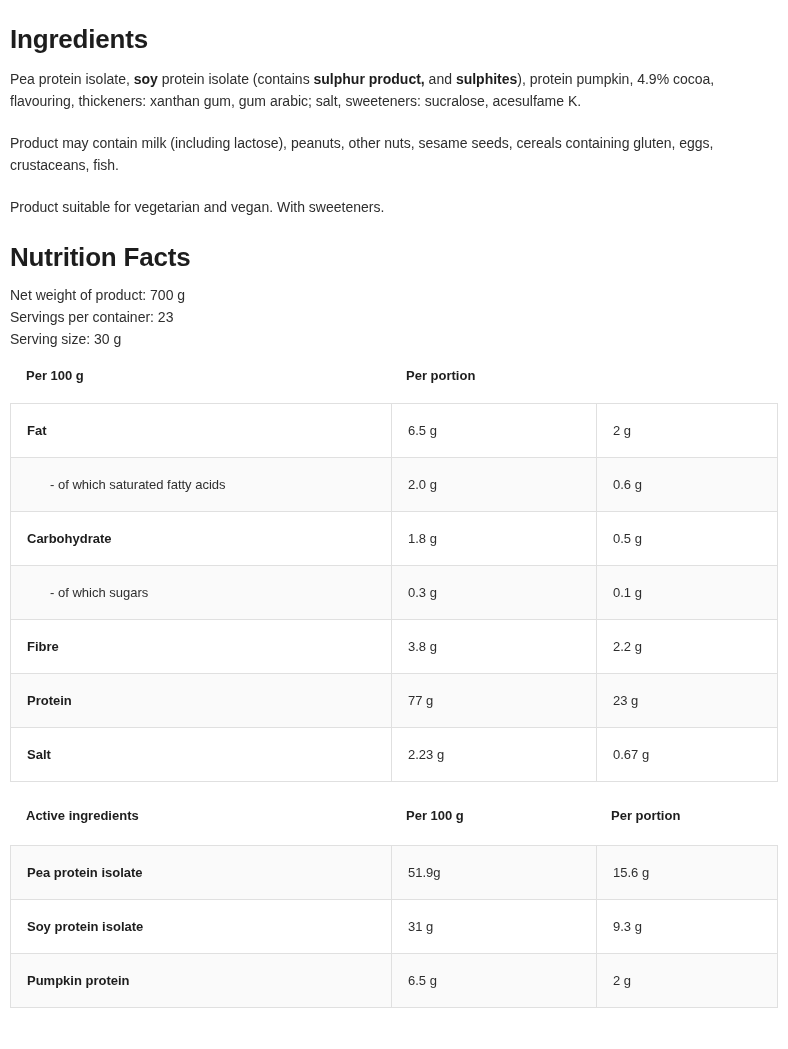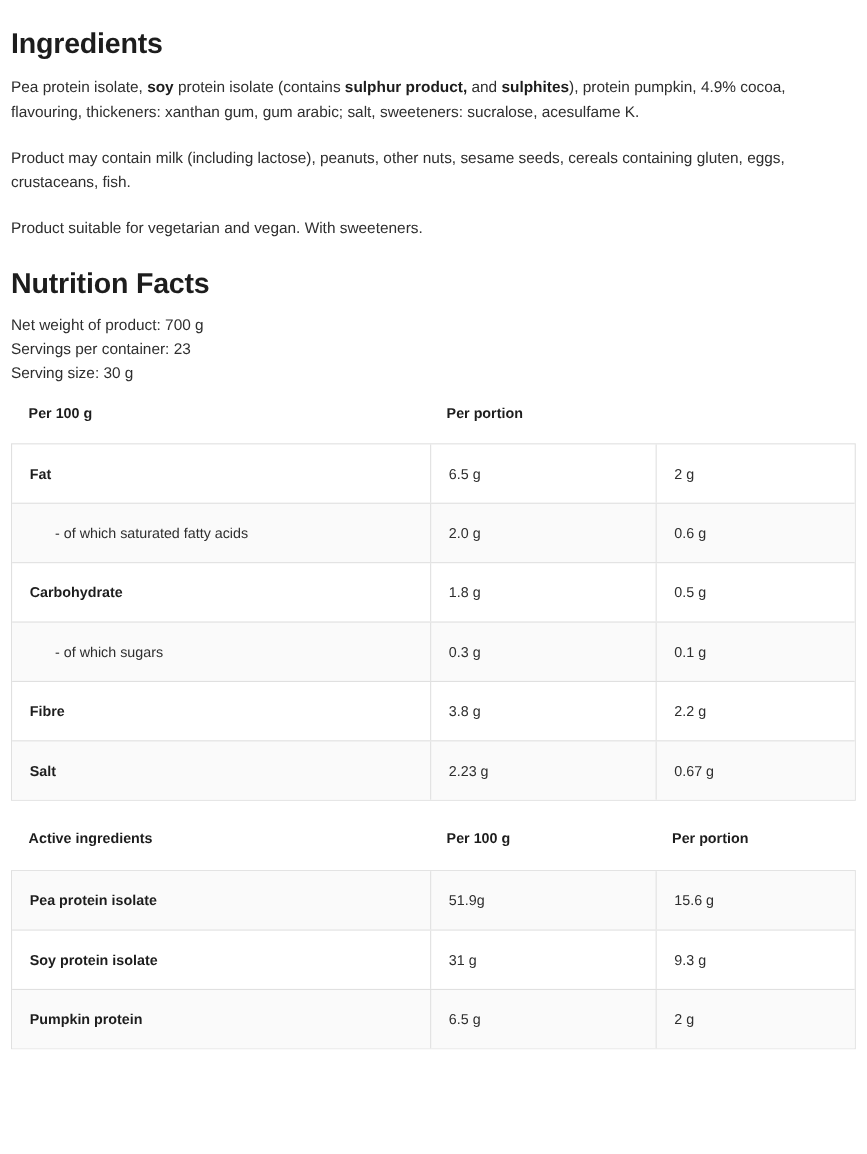--- a/index.html
+++ b/index.html
@@ -123,20 +123,25 @@
           <div class="cell label indent">- of which sugars</div>
           <div class="cell val">0.3 g</div>
           <div class="cell val">0.1 g</div>
         </div>
         <div class="trow">
           <div class="cell label">Fibre</div>
           <div class="cell val">3.8 g</div>
           <div class="cell val">2.2 g</div>
         </div>
         <div class="trow">
+          <div class="cell label">Protein</div>
+          <div class="cell val">77 g</div>
+          <div class="cell val">23 g</div>
+        </div>
+        <div class="trow">
           <div class="cell label">Salt</div>
           <div class="cell val">2.23 g</div>
           <div class="cell val">0.67 g</div>
         </div>
       </div>
   </section>
 
   <section class="ntable t2">
     <div class="thead">
       <div class="cell">Active ingredients</div>

